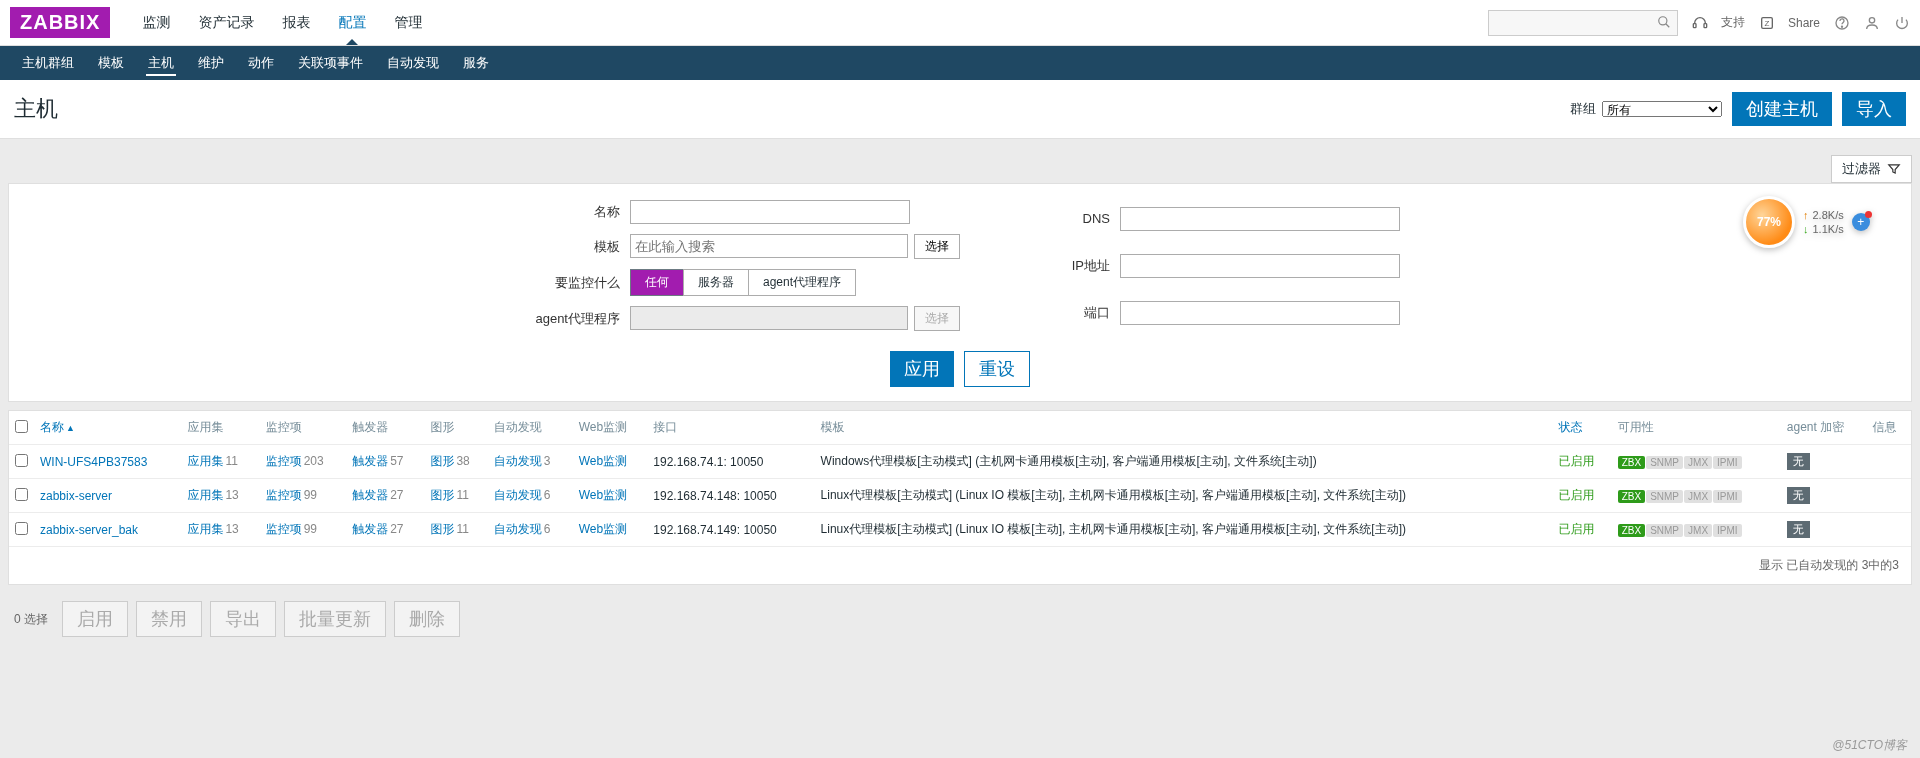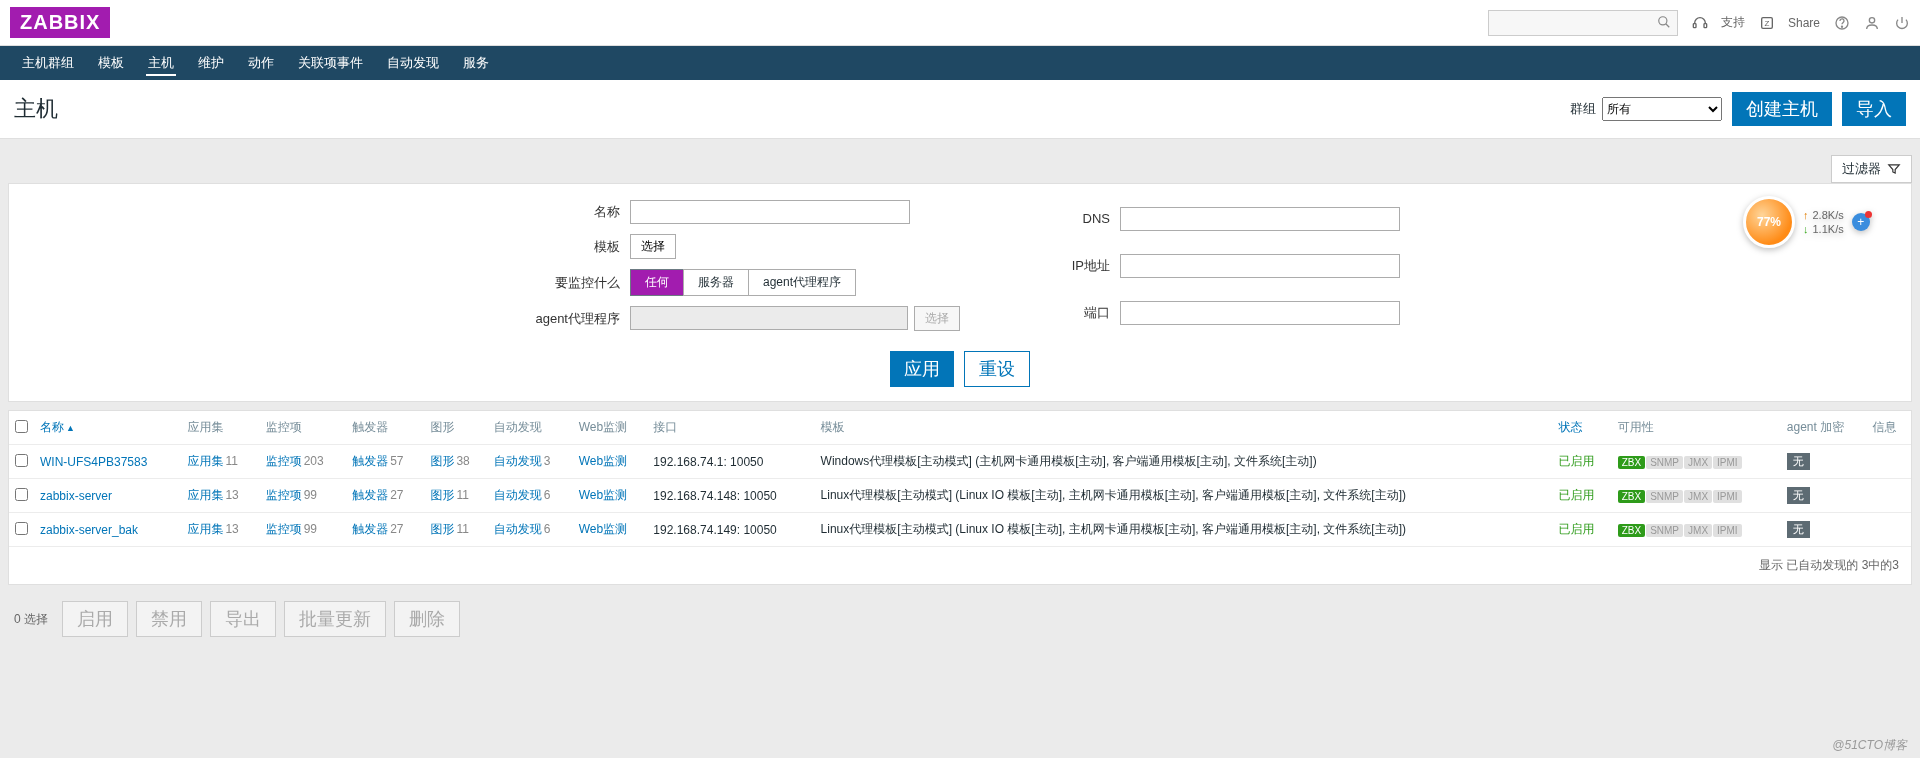--- a/index.html
+++ b/index.html
@@ -20,21 +20,21 @@
 .topnav .rt svg { width: 16px; height: 16px; }
 
 .subnav { background: #1f4863; height: 34px; display: flex; align-items: center; padding: 8px 10px; }
 .subnav .si { color: #fff; font-size: 13px; padding: 8px 12px; cursor: pointer; position: relative; }
 .subnav .si.active::after { content: ""; position: absolute; left: 10px; right: 10px; bottom: 4px; height: 2px; background: #fff; }
 
 .pagehdr { background: #fff; border-bottom: 1px solid #dfdfdf; padding: 12px 14px; display: flex; align-items: center; }
 .pagehdr h1 { font-size: 22px; font-weight: normal; }
 .pagehdr .sp { flex: 1; }
 .pagehdr label { font-size: 13px; margin-right: 6px; }
-.pagehdr select { height: 24px; font-size: 12px; width: 120px; }
+.pagehdr select { height: 16px; font-size: 12px; width: 120px; }
 .pagehdr .btn { margin-left: 10px; }
 
 .btn { background: #0275b8; color: #fff; border: none; padding: 5px 14px; font-size: 18px; cursor: pointer; }
 .btn.out { background: #fff; color: #0275b8; border: 1px solid #0275b8; }
 .btn.dis { background: #f3f3f3; color: #aaa; border: 1px solid #ccc; cursor: default; }
 
 .filtertab { display: flex; justify-content: flex-end; padding: 0 8px; margin-top: 16px; }
 .filtertab .ft { background: #fff; border: 1px solid #ccc; padding: 4px 10px; font-size: 13px; display: flex; align-items: center; gap: 6px; cursor: pointer; }
 
 .filterbox { background: #fff; margin: 0 8px; border: 1px solid #dfdfdf; padding: 16px 0 14px 0; position: relative; }
@@ -79,20 +79,27 @@
 .bulk { padding: 8px 14px 24px 14px; display: flex; align-items: center; gap: 8px; color: #666; }
 .bulk .cnttxt { margin-right: 6px; }
 
 .watermark { position: fixed; right: 13px; bottom: 4px; color: #999; font-size: 12px; font-style: italic; }
 </style>
 </head>
 <body>
 
 <div class="topnav">
   <div class="logo">ZABBIX</div>
+  <div class="menu">
+    <div class="mi">监测</div>
+    <div class="mi">资产记录</div>
+    <div class="mi">报表</div>
+    <div class="mi active">配置</div>
+    <div class="mi">管理</div>
+  </div>
   <div class="spacer"></div>
   <div class="search">
     <svg width="14" height="14" viewBox="0 0 24 24" fill="none" stroke="#888" stroke-width="2">
         <circle cx="10" cy="10" r="7"></circle>
         <line x1="21" y1="21" x2="15" y2="15"></line>
       </svg>
   </div>
   <div class="rt">
     <div class="ritem">
       <svg viewBox="0 0 24 24" fill="none" stroke="#666" stroke-width="2">
@@ -160,20 +167,21 @@
   </div>
 </div>
 
 <div class="filterbox">
   <div class="filtergrid">
     <div class="fcol">
       <div class="flab">名称</div>
       <input class="fin" style="">
       <div class="flab">模板</div>
       <div class="withsel">
+        <input class="fin" placeholder="在此输入搜索" style="">
         <button class="selbtn">选择</button>
       </div>
       <div class="flab">要监控什么</div>
       <div class="seggrp">
         <div class="seg on">任何</div>
         <div class="seg">服务器</div>
         <div class="seg">agent代理程序</div>
       </div>
       <div class="flab">agent代理程序</div>
       <div class="withsel">

